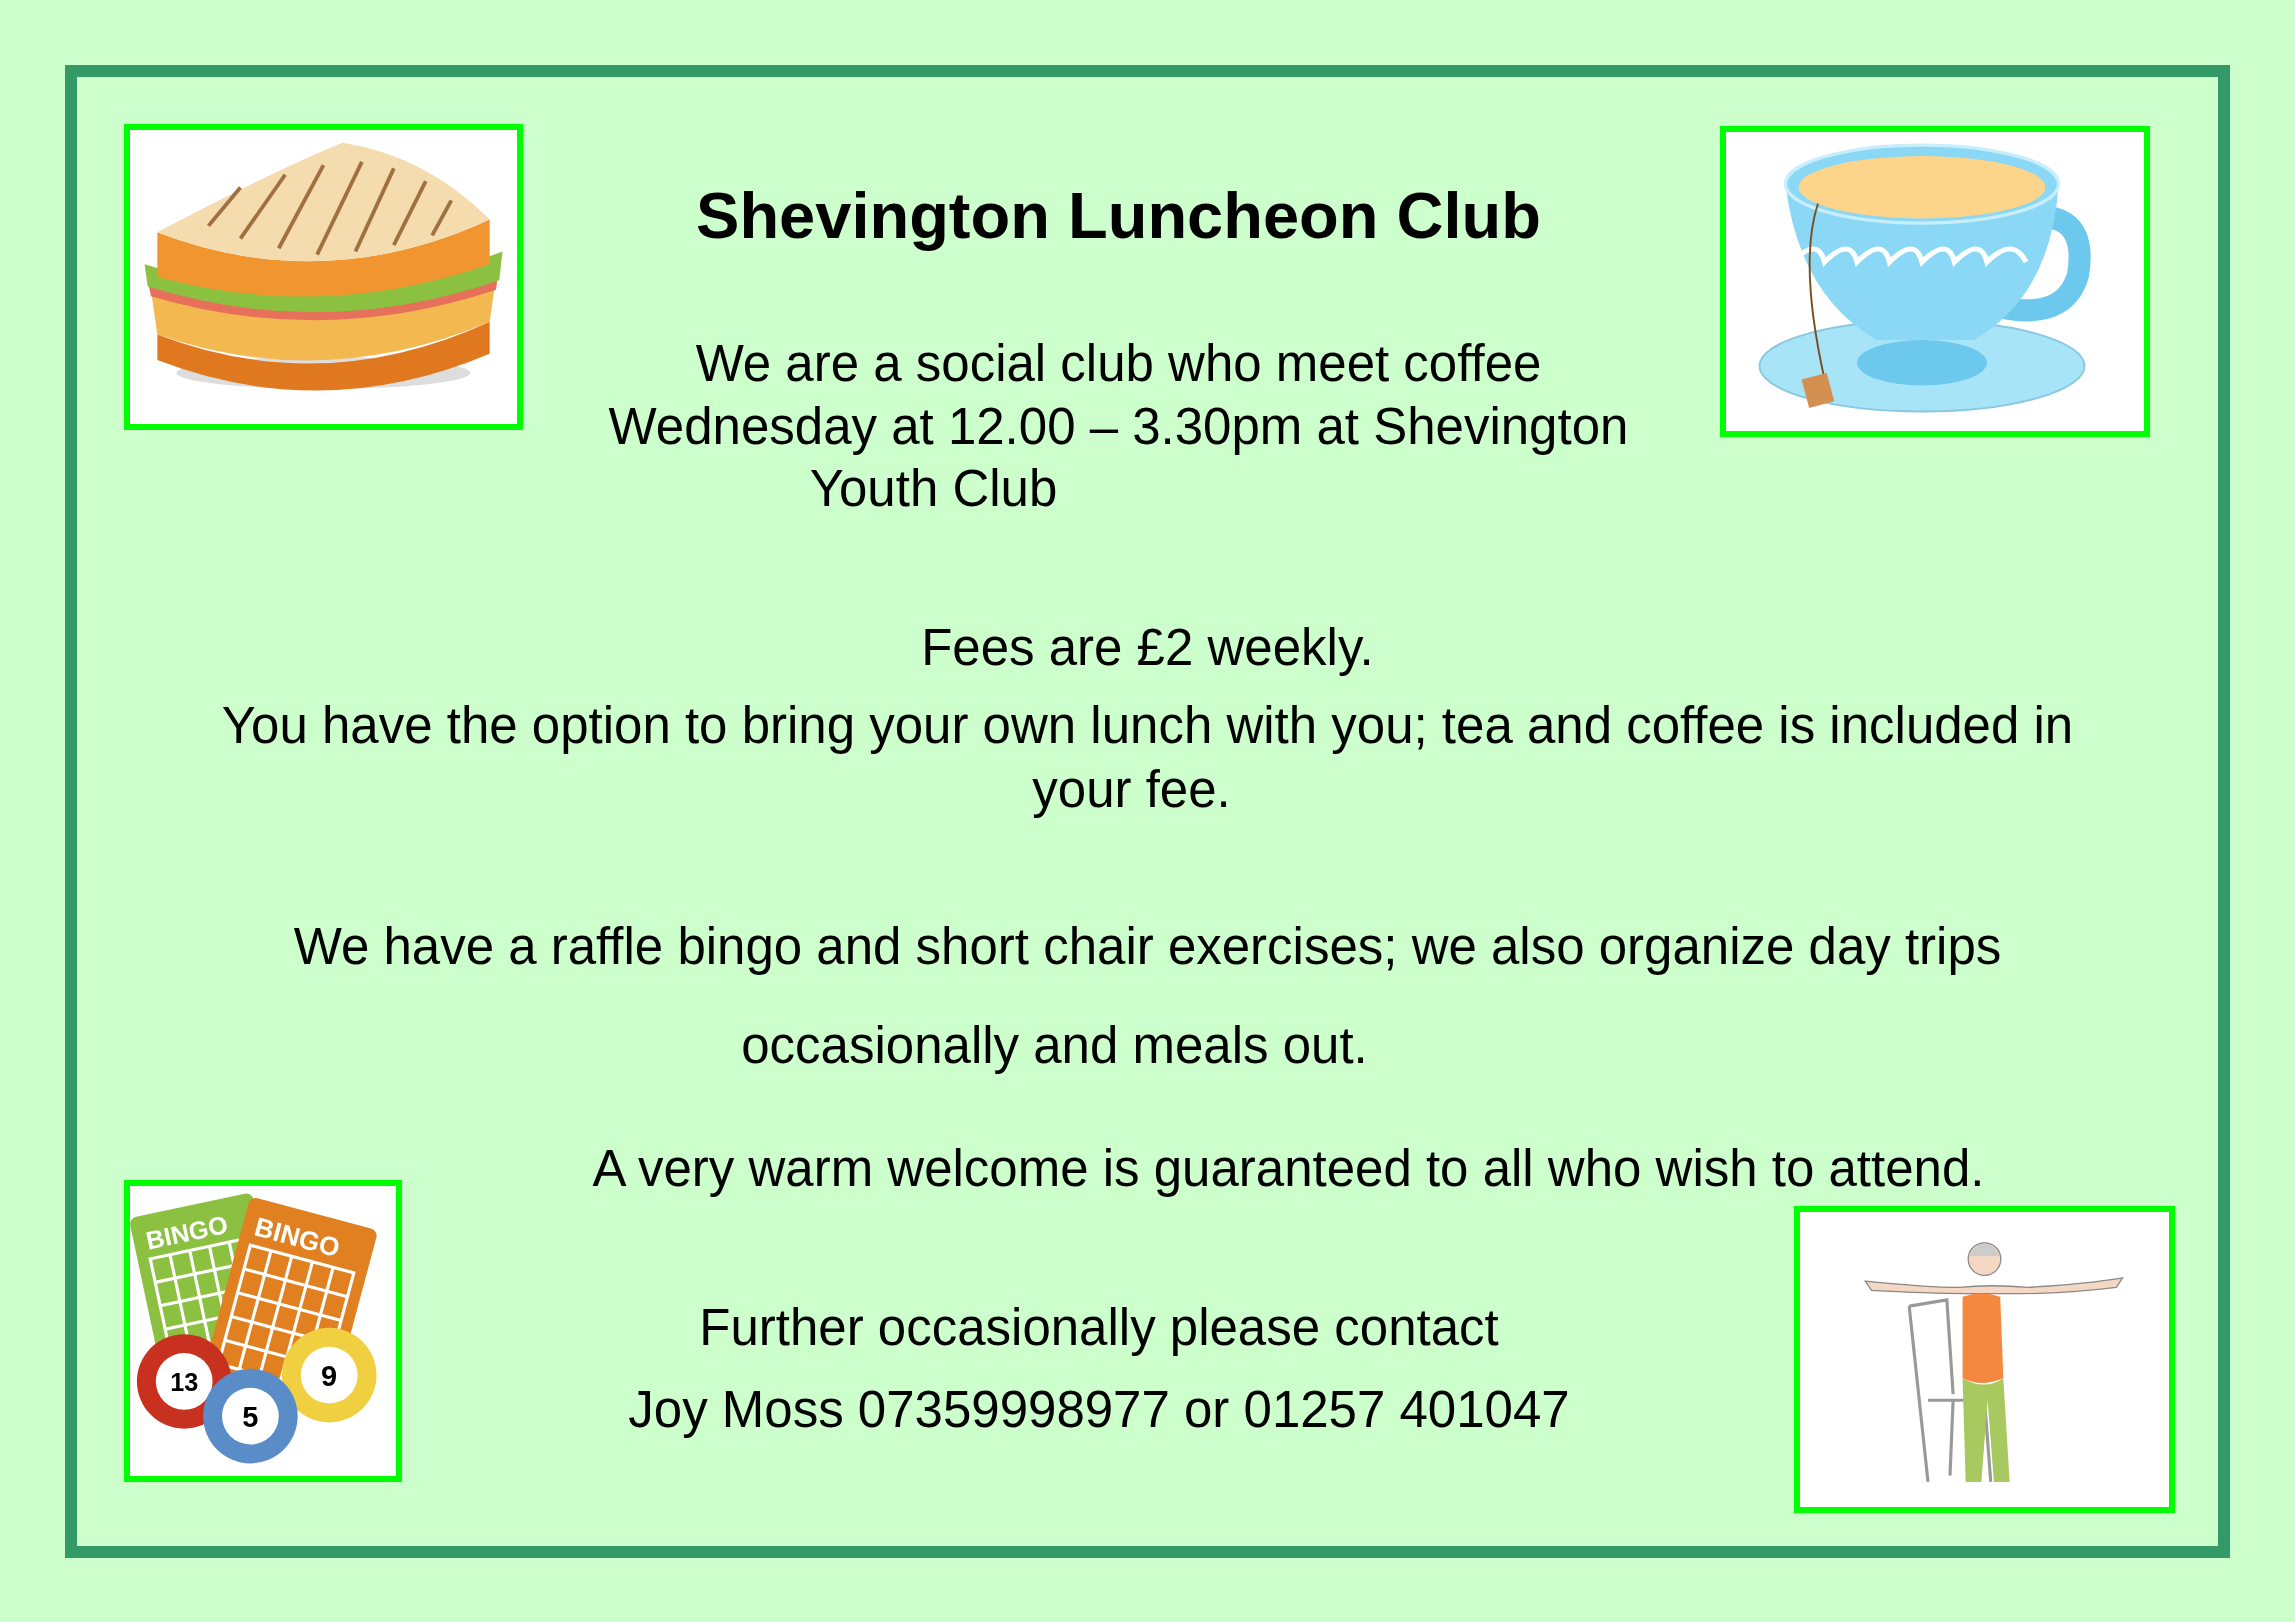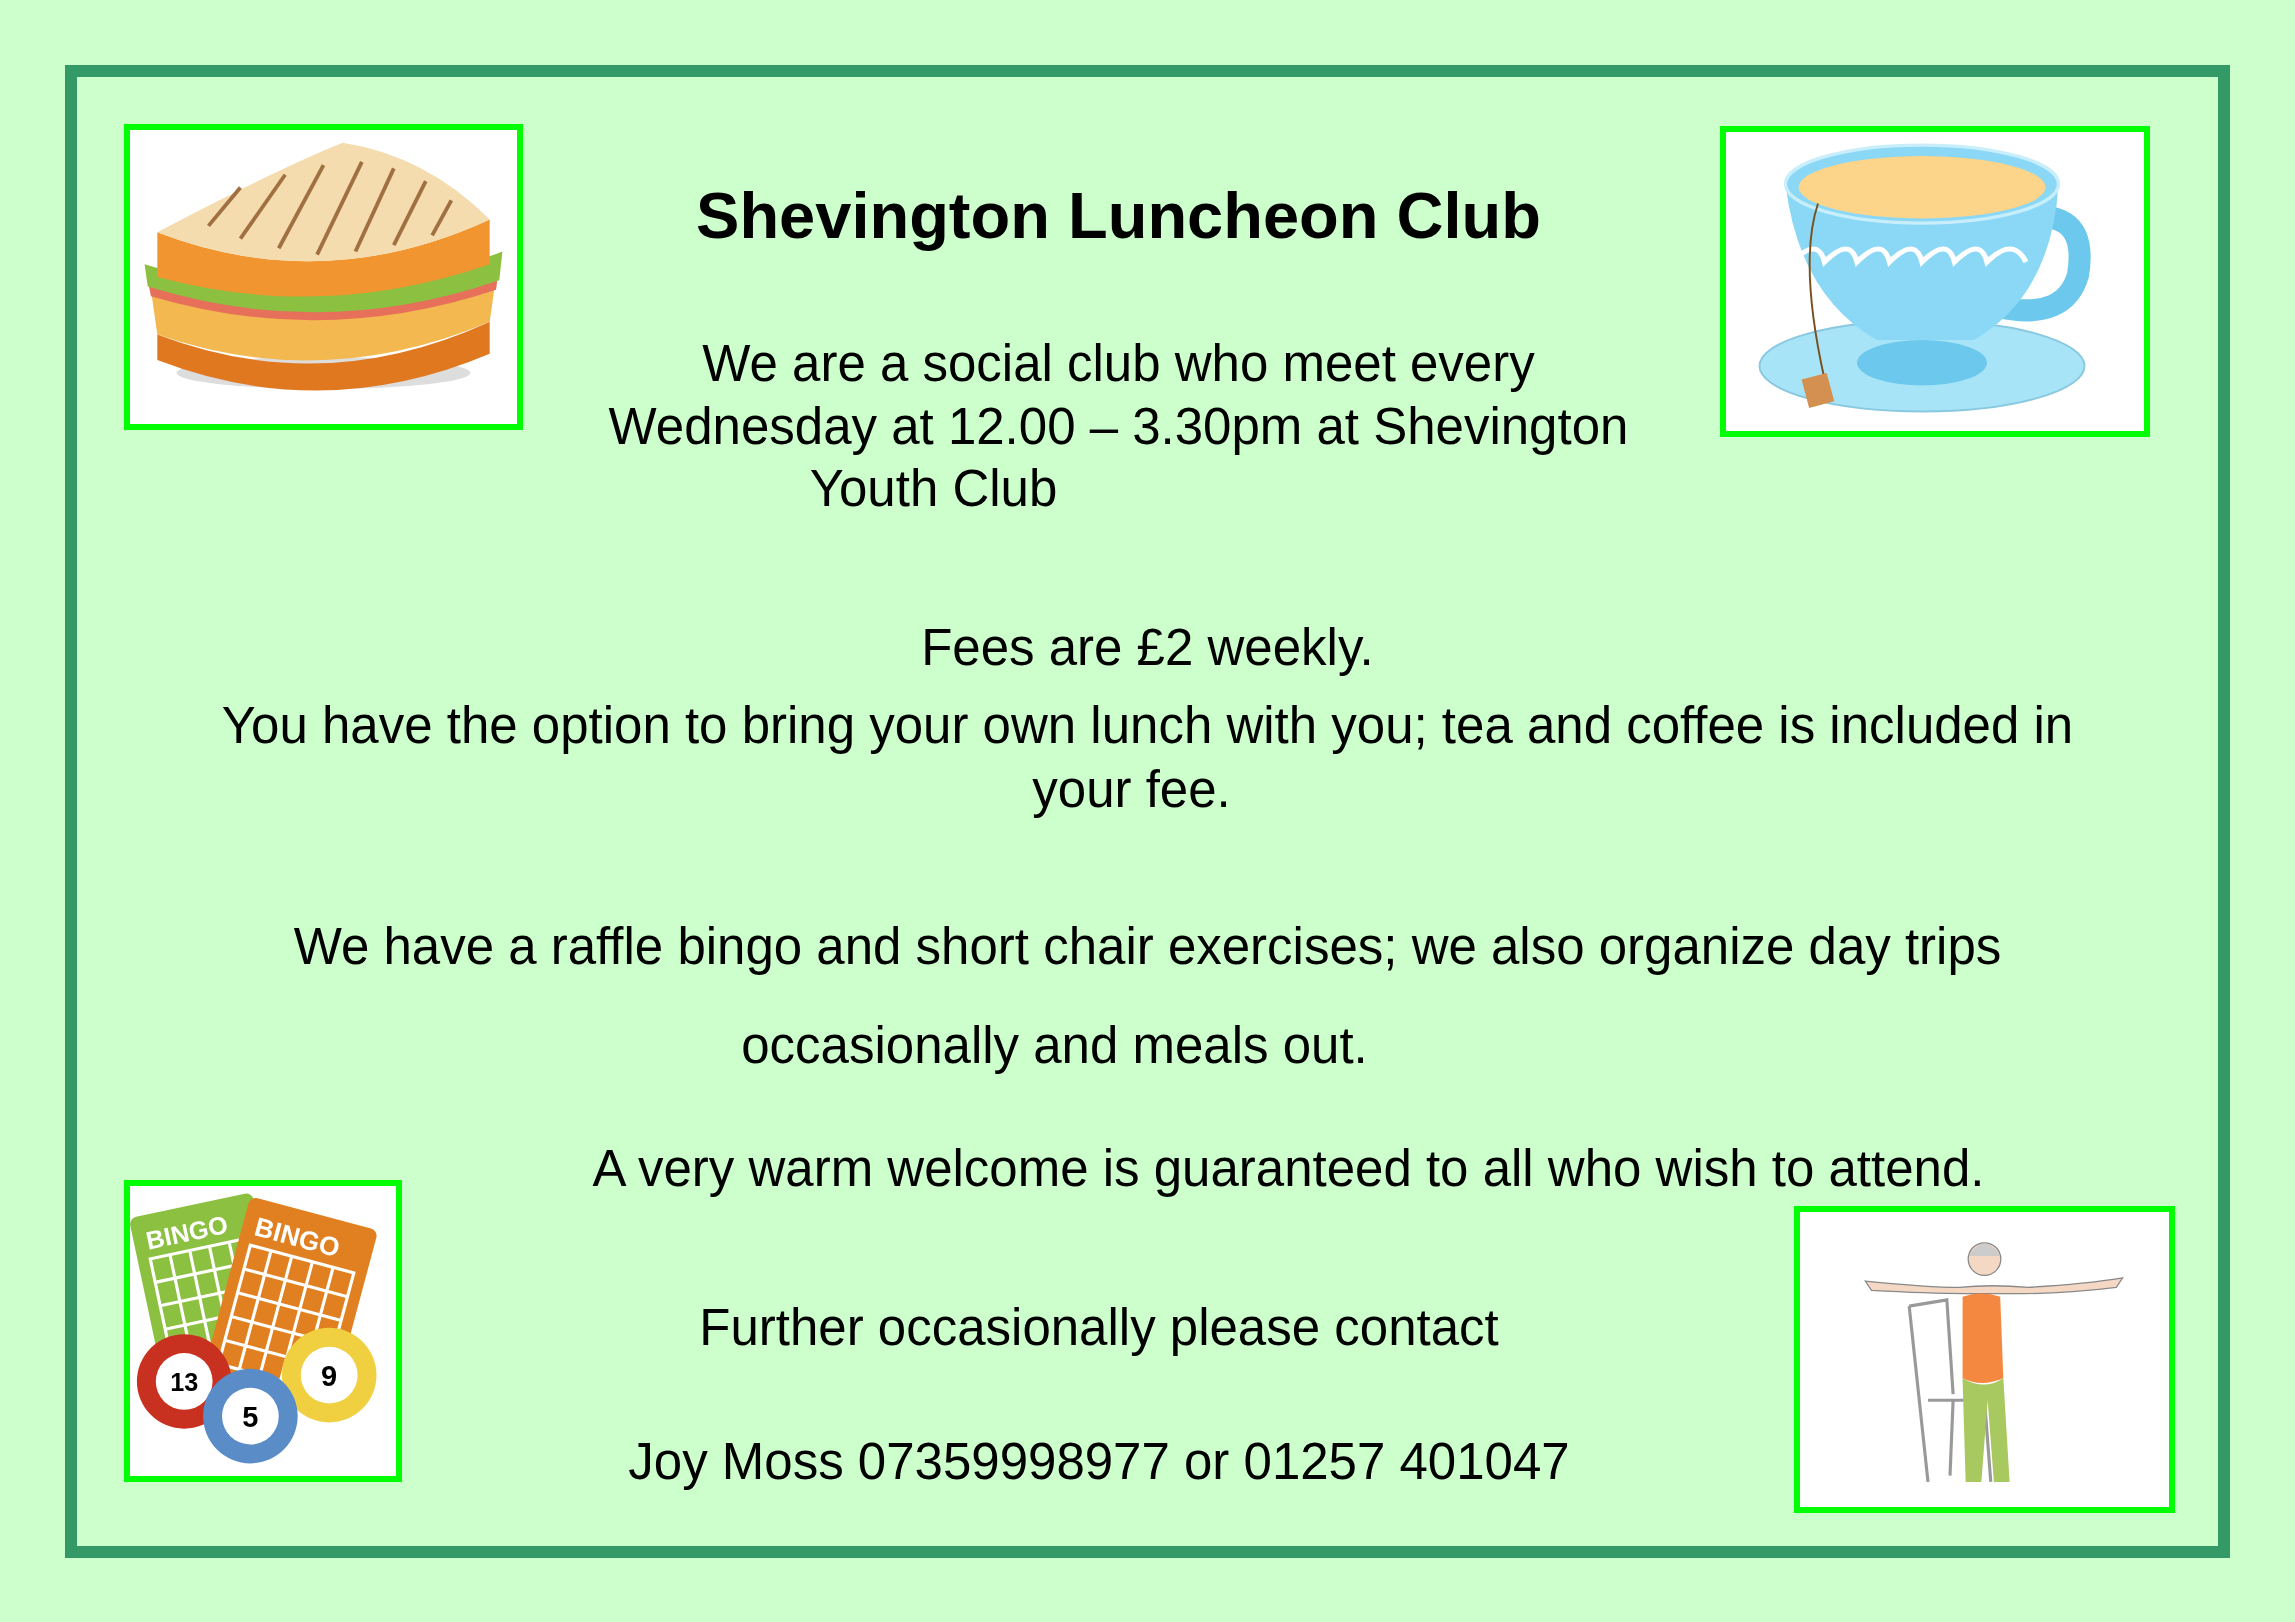--- a/index.html
+++ b/index.html
@@ -31,21 +31,21 @@
         <path d="M230 185 L300 55"></path>
       <path d="M290 195 L360 50"></path>
         <path d="M350 190 L410 60"></path>
         <path d="M410 180 L460 80"></path>
         <path d="M470 165 L500 110"></path>
     </g>
   </svg>
 </div>
 
 <div class="txt title" style="left:0;width:2237px;top:157px;">Shevington Luncheon Club</div>
-<div class="txt body" style="left:0;width:2237px;top:330px;">We are a social club who meet every</div>
+<div class="txt body" style="left:0;width:2237px;top:330px;">We are a social club who meet coffee</div>
 <div class="txt body" style="left:0;width:2237px;top:393px;">Wednesday at 12.00 – 3.30pm at Shevington</div>
 <div class="txt body" style="left:0;width:1867px;top:455px;">Youth Club</div>
 
 <div class="pic" style="left:1720px;top:126px;width:430px;height:311px;">
   <svg viewBox="0 0 640 460">
     <ellipse cx="300" cy="360" rx="250" ry="70" fill="#a8e4f8" stroke="#88c8e0" stroke-width="3"></ellipse>
     <ellipse cx="300" cy="355" rx="100" ry="35" fill="#6cc8ec"></ellipse>
     <path d="M420 140 Q560 100 540 220 Q520 290 420 270" fill="none" stroke="#6cc8ec" stroke-width="34"></path>
     <path d="M90 80 L510 80 Q500 250 380 320 L230 320 Q110 250 90 80 Z" fill="#8ad8f6"></path>
     <ellipse cx="300" cy="80" rx="210" ry="60" fill="#8ad8f6" stroke="#c8eefc" stroke-width="5"></ellipse>
@@ -89,21 +89,21 @@
     <circle cx="315" cy="300" r="75" fill="#f0d040"></circle>
       <circle cx="315" cy="300" r="45" fill="#fff"></circle>
     <text x="315" y="318" text-anchor="middle" font-family="Liberation Sans, sans-serif" font-weight="bold" font-size="46">9</text>
     <circle cx="190" cy="365" r="75" fill="#5a8cc8"></circle>
       <circle cx="190" cy="365" r="45" fill="#fff"></circle>
     <text x="190" y="382" text-anchor="middle" font-family="Liberation Sans, sans-serif" font-weight="bold" font-size="46">5</text>
   </svg>
 </div>
 
 <div class="txt body" style="left:0;width:2198px;top:1294px;">Further occasionally please contact</div>
-<div class="txt body" style="left:0;width:2198px;top:1428px;">Joy Moss 07359998977 or 01257 401047</div>
+<div class="txt body" style="left:0;width:2198px;top:1376px;">Joy Moss 07359998977 or 01257 401047</div>
 
 <div class="pic" style="left:1794px;top:1206px;width:381px;height:307px;">
   <svg viewBox="0 0 580 470">
     <g stroke="#999" stroke-width="5" fill="none">
       <path d="M170 150 L200 430"></path>
         <path d="M170 150 L230 140 L240 290"></path>
         <path d="M200 300 L290 300 L300 430"></path>
         <path d="M240 300 L235 420"></path>
     </g>
     <path d="M100 110 Q200 120 250 120 Q300 115 360 120 Q450 115 510 105 L500 120 Q420 130 350 130 L260 130 Q200 130 110 125 Z" fill="#f4d8c4" stroke="#888" stroke-width="2"></path>

